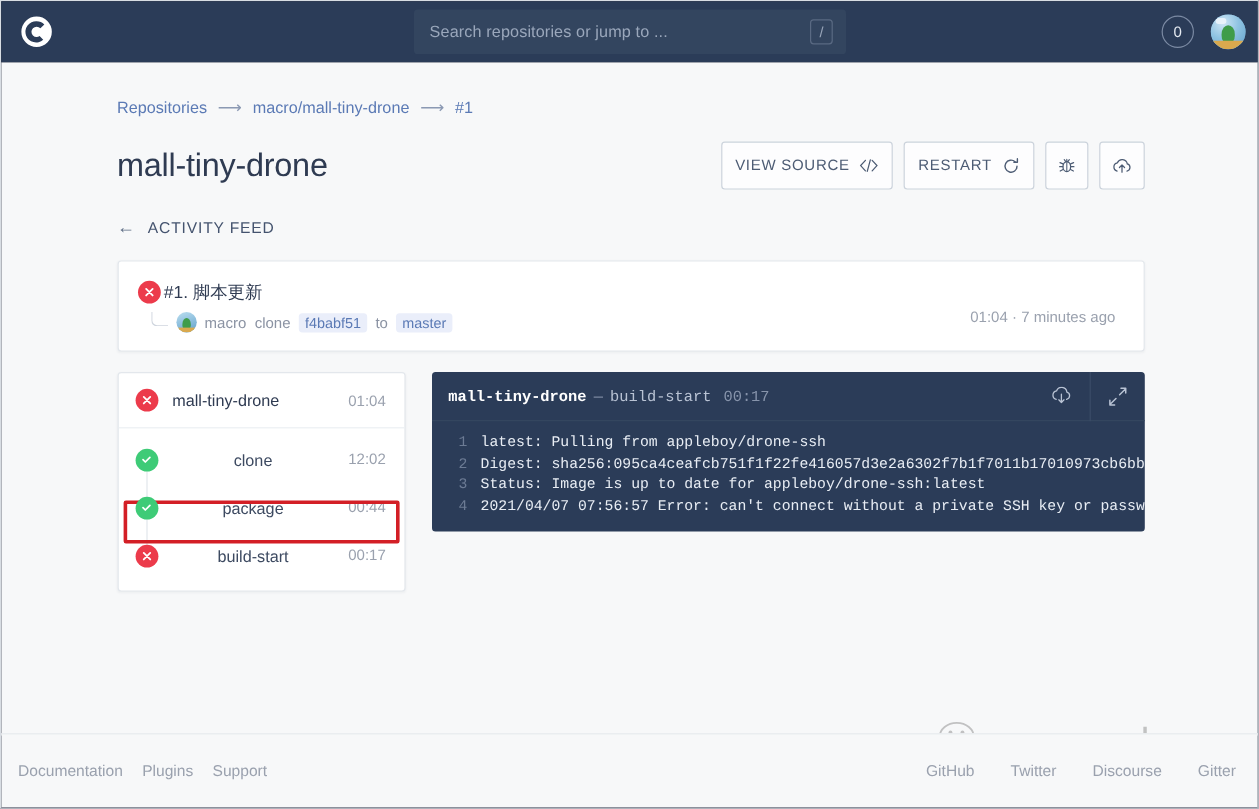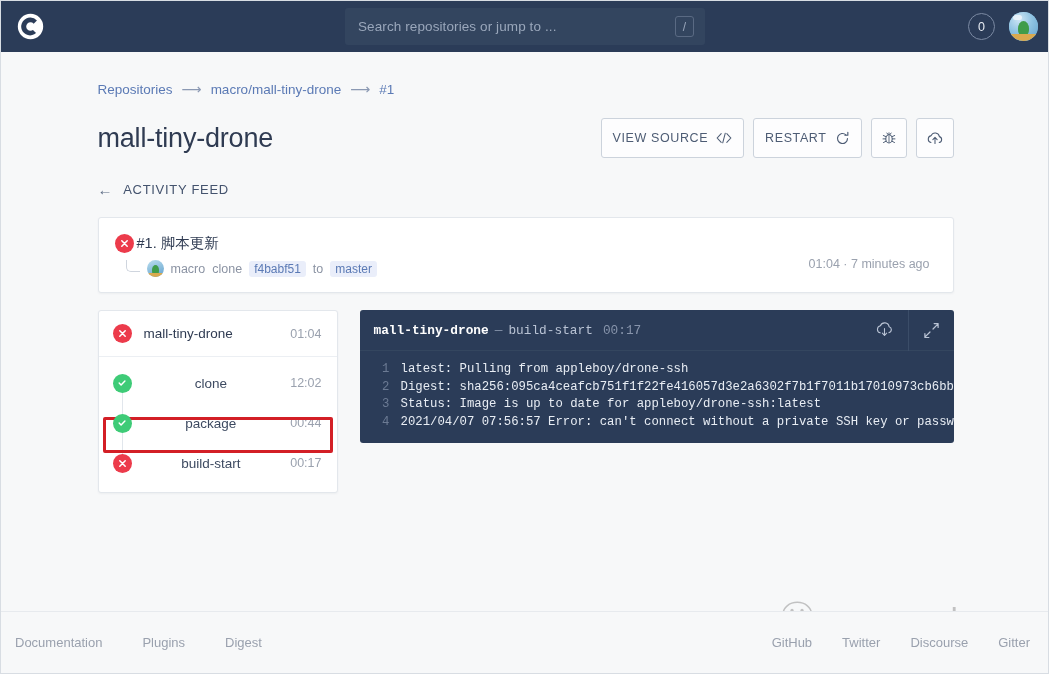--- a/index.html
+++ b/index.html
@@ -302,21 +302,21 @@
 
   
   .footer {
     position: absolute; bottom: 0; left: 0;
     width: 1049px; height: 62px;
     background: #f7f8f9;
     border-top: 1px solid #e7eaee;
     display: flex; align-items: center;
   }
   .footer-left {
-    display: flex; gap: 40px;
+    display: flex; gap: 16px;
     margin-left: 14px;
     font-size: 13px; color: #9aa1ae;
   }
   .footer-right {
     display: flex; gap: 30px;
     margin-left: auto; margin-right: 20px;
     font-size: 13px; color: #9aa1ae;
   }
   .footer a { color: #9aa1ae; text-decoration: none; cursor: pointer; }
 
@@ -550,21 +550,21 @@
       <circle cx="28" cy="22.5" r="1.4" fill="#8c8c8c"></circle>
       <circle cx="36.5" cy="22.5" r="1.4" fill="#8c8c8c"></circle>
     </svg>
     <span class="wm-text">macrozheng</span>
   </div>
 
   <div class="footer">
     <div class="footer-left">
       <a>Documentation</a>
       <a>Plugins</a>
-      <a>Digest</a>
+      <a>Support</a>
     </div>
     <div class="footer-right">
       <a>GitHub</a>
       <a>Twitter</a>
       <a>Discourse</a>
       <a>Gitter</a>
     </div>
   </div>
 
 </div>

